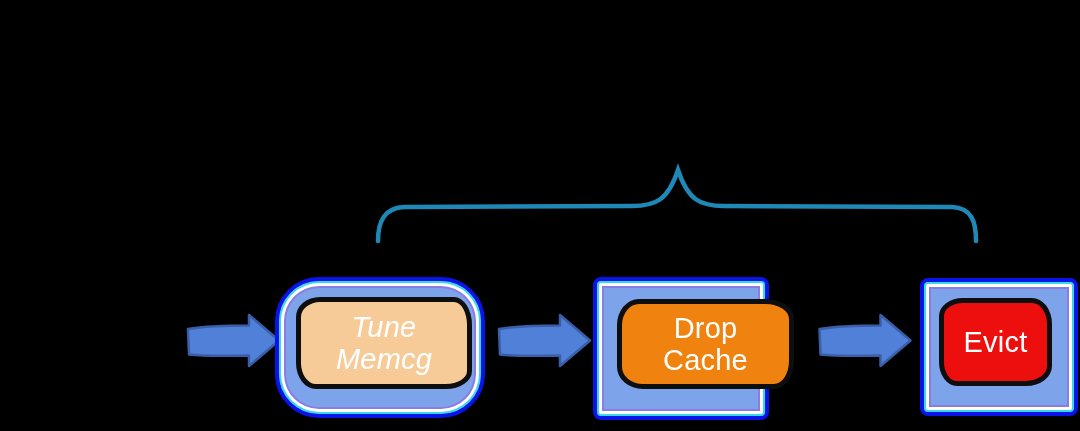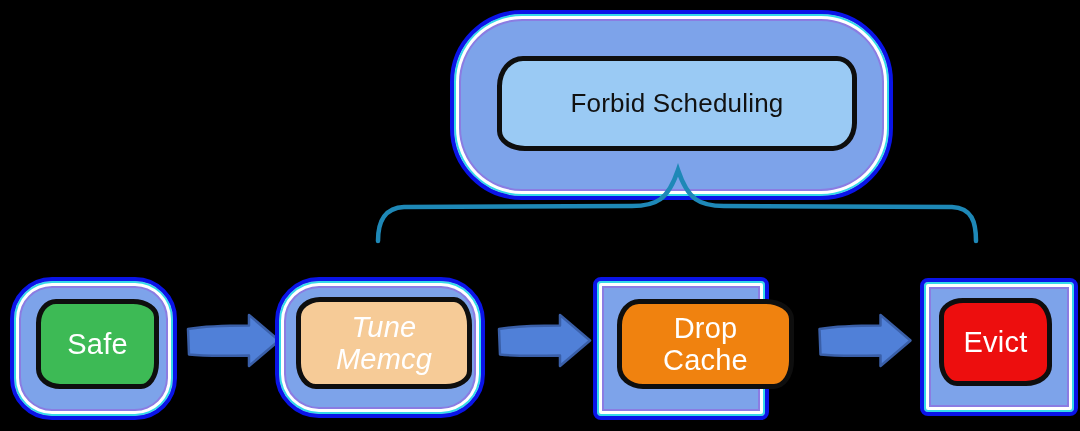--- a/index.html
+++ b/index.html
@@ -74,35 +74,25 @@
   #arrow-1 { left: 186px; top: 312px; }
   #arrow-2 { left: 497px; top: 312px; }
   #arrow-3 { left: 817px; top: 312px; }
   #brace   { left: 368px; top: 162px; z-index: 5; }
 </style>
 </head>
 <body>
 
 <div class="canvas">
 
-  <div class="outer" id="top-group">
-    <div class="inner" id="top-inner" style="background-color: rgb(154, 202, 244);">
-      <span class="label" style="color: rgb(17, 17, 17);">Forbid Scheduling</span>
-    </div>
-  </div>
 
   <svg class="arrow-svg" id="brace" width="618" height="86" viewBox="0 0 618 86">
     <path d="M10 79 C10 60 16 46 36 45 L264 44 C288 44 300 38 310 8 C320 38 332 44 356 44 L584 45 C604 46 608 60 608 79" fill="none" stroke-width="4.5" stroke-linecap="round" style="stroke: rgb(30, 136, 183);"></path>
   </svg>
 
-  <div class="outer" id="safe-group">
-    <div class="inner" id="safe-inner" style="background-color: rgb(61, 186, 85);">
-      <span class="label" style="color: rgb(255, 255, 255);">Safe</span>
-    </div>
-  </div>
 
   <svg class="arrow-svg" id="arrow-1" width="96" height="57" viewBox="0 0 96 57">
     <path d="M2 17 C20 14 40 13.5 63 13.5 L63 3 L93 28.5 L63 54 L63 43.5 C42 44 20 44.5 3 42.5 Z" stroke-width="2.5" stroke-linejoin="round" style="fill: rgb(80, 128, 216); stroke: rgb(58, 95, 168);"></path>
   </svg>
 
   <div class="outer" id="tune-group">
     <div class="inner" id="tune-inner" style="background-color: rgb(246, 203, 151); font-style: italic;">
       <span class="label" style="color: rgb(255, 255, 255);">Tune
 Memcg</span>
     </div>

